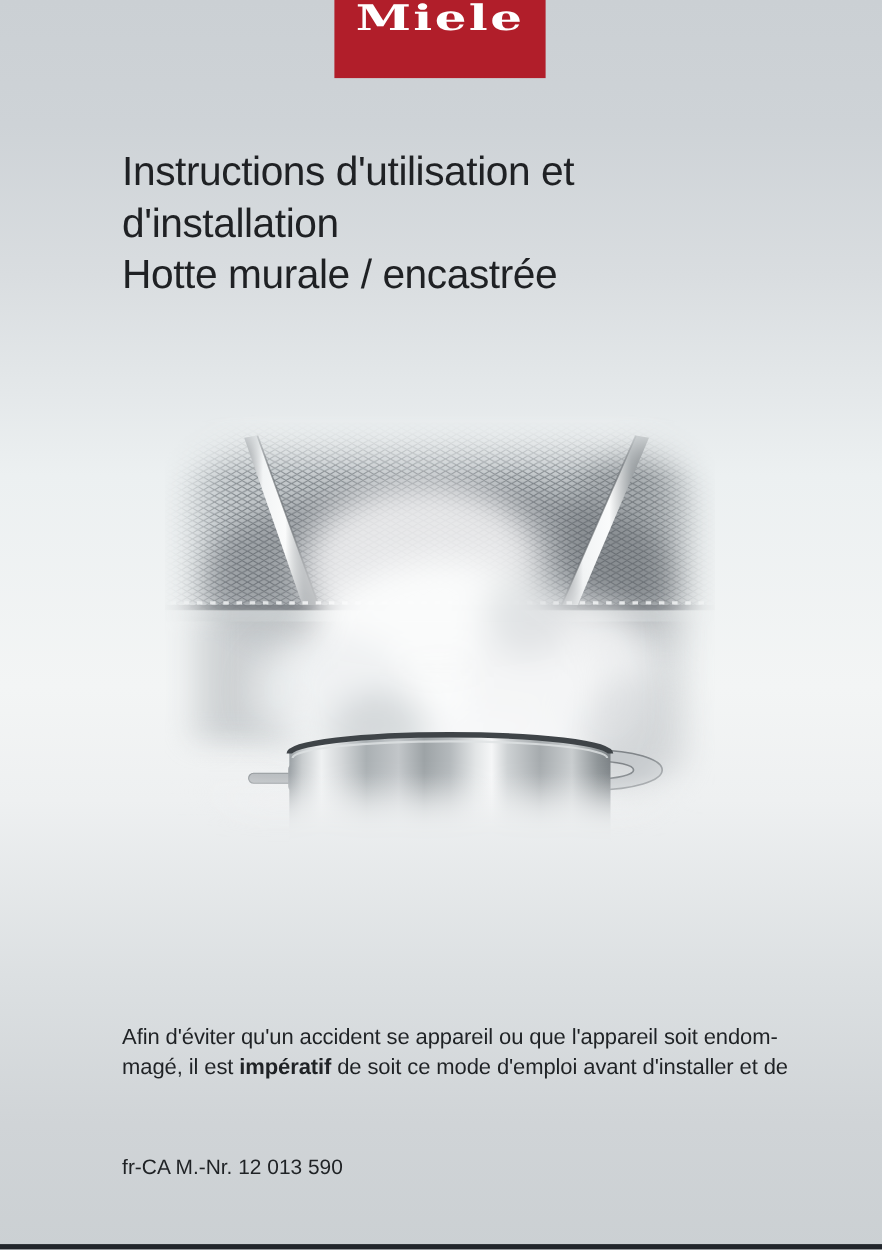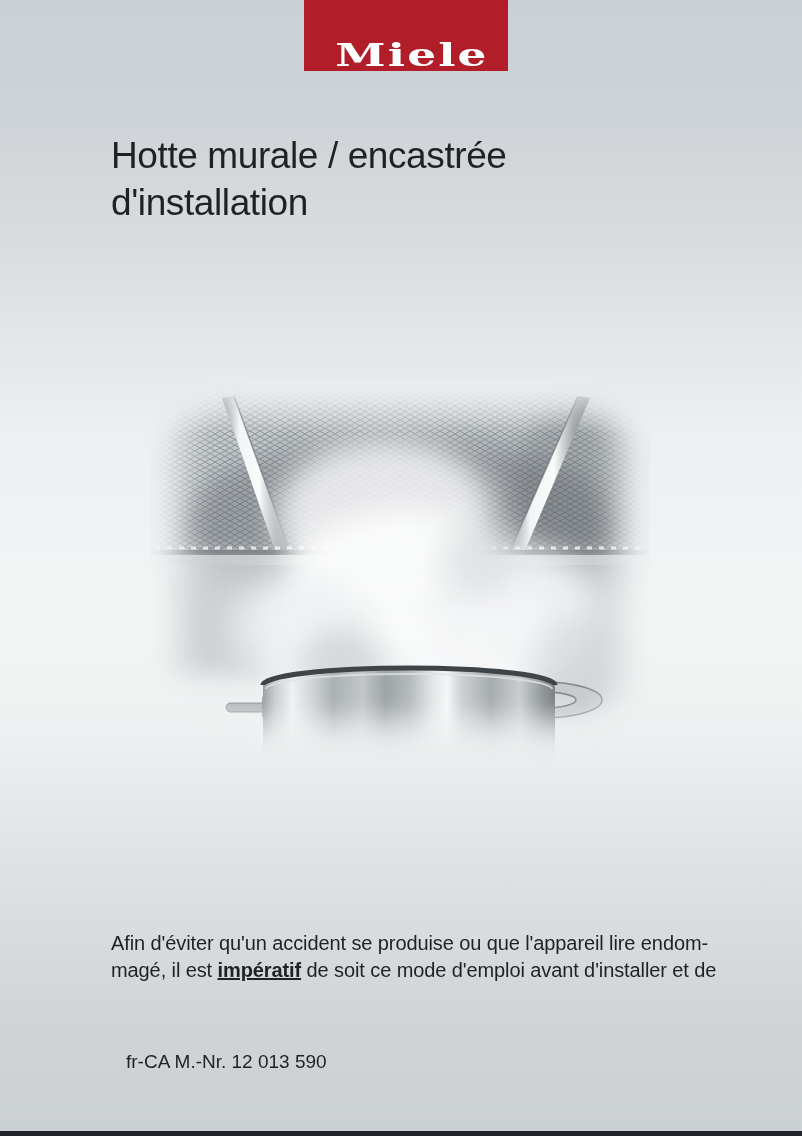--- a/index.html
+++ b/index.html
@@ -8,21 +8,21 @@
     width:802px;height:1136px;
     margin:0 auto;
     overflow:hidden;
     background:linear-gradient(180deg,
       #cbd0d4 0%, #ced3d7 10%, #d9dde0 22%, #ecf0f1 38%,
       #f3f5f5 55%, #eef0f1 64%, #dce0e2 78%, #d0d4d7 90%, #cbd0d3 100%);
     font-family:"Liberation Sans", sans-serif;
   }
   .logo-box{
     position:absolute;left:304px;top:0;width:192px;height:71px;
-    display:flex;align-items:flex-end;justify-content:center;padding-left:12px;
+    display:flex;align-items:flex-start;justify-content:center;
   }
   .logo-text{
     font-family:"DejaVu Serif", serif;
     font-weight:700;font-size:32px;line-height:1;
     letter-spacing:1.5px;
     transform:scaleX(1.42);
     transform-origin:center;
   }
   .title-block{
     position:absolute;left:111px;top:132px;
@@ -30,41 +30,42 @@
     color:#1f2124;
   }
   .hero{
     position:absolute;left:150px;top:378px;width:500px;height:395px;
   }
   .notice{
     position:absolute;left:111px;top:930px;width:640px;
     font-size:20px;line-height:27px;letter-spacing:-0.1px;
     color:#1f2225;
   }
-  .notice .bold{font-weight:700;text-decoration:underline;}
+  .notice .bold{font-weight:700;}
   .meta{
-    position:absolute;left:126px;top:1048px;
+    position:absolute;left:111px;top:1048px;
     font-size:19px;line-height:27px;color:#1f2225;
   }
   .bottom-bar{
     position:absolute;left:0;bottom:0;width:100%;height:5px;
   }
 </style>
 </head>
 <body>
 
 <div class="page">
 
   <div class="logo-box" style="background-color: rgb(177, 30, 42);">
     <span class="logo-text" style="color: rgb(255, 255, 255);">Miele</span>
   </div>
 
   <div class="title-block">
+    <div>Instructions d'utilisation et</div>
+    <div>d'installation</div>
     <div>Hotte murale / encastrée</div>
-    <div>d'installation</div>
   </div>
 
   <svg class="hero" viewBox="0 0 500 395" xmlns="http://www.w3.org/2000/svg">
     <defs>
       <pattern id="mesh" width="10" height="5.6" patternUnits="userSpaceOnUse">
         <path d="M0,2.8 L5,0 L10,2.8 L5,5.6 Z" fill="none" stroke="#7e8489" stroke-width="0.9"></path>
       </pattern>
       <filter id="soft" x="-40%" y="-40%" width="180%" height="180%">
         <feGaussianBlur stdDeviation="12"></feGaussianBlur>
       </filter>
@@ -157,21 +158,21 @@
         <ellipse cx="259" cy="307" rx="146" ry="17" fill="url(#potBody)"></ellipse>
         <path d="M113,307 A146,17 0 0 1 405,307" fill="none" stroke="#3f4448" stroke-width="5"></path>
         <path d="M116,311 A143,15 0 0 1 402,311" fill="none" stroke="#dfe2e3" stroke-width="2" opacity="0.8"></path>
       </g>
 
       <rect x="0" y="325" width="500" height="70" fill="url(#bottomWhite)"></rect>
     </g>
   </svg>
 
   <div class="notice">
-    <div><span>Afin d'éviter qu'un accident se produise ou que l'appareil lire endom-</span><span class="bold"></span><span></span></div>
+    <div><span>Afin d'éviter qu'un accident se appareil ou que l'appareil soit endom-</span><span class="bold"></span><span></span></div>
     <div><span>magé, il est </span><span class="bold">impératif</span><span> de soit ce mode d'emploi avant d'installer et de</span></div>
   </div>
 
   <div class="meta">fr-CA M.-Nr. 12 013 590</div>
 
   <div class="bottom-bar" style="background-color: rgb(34, 38, 44);"></div>
 
 </div>
 
 </body></html>

